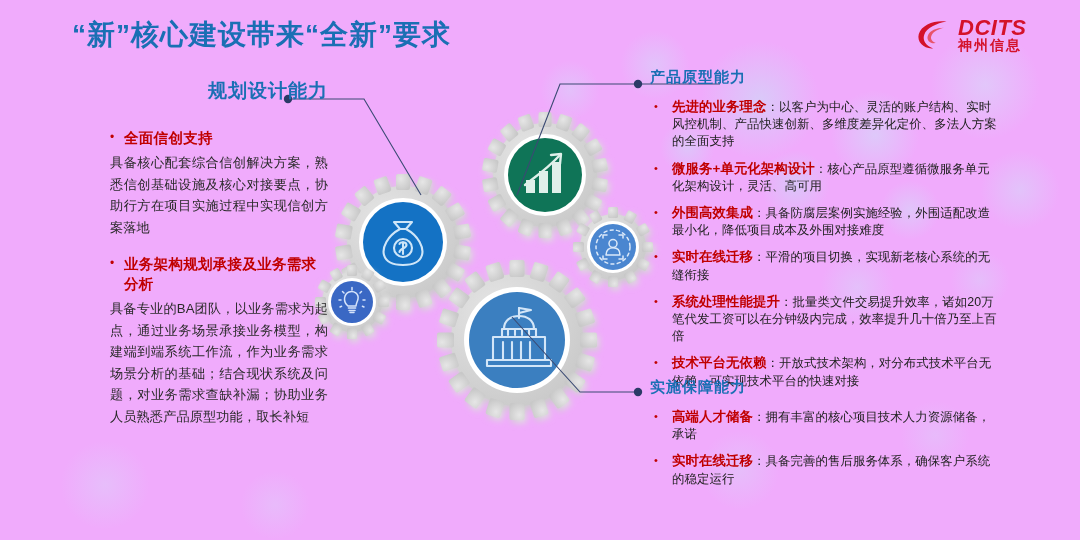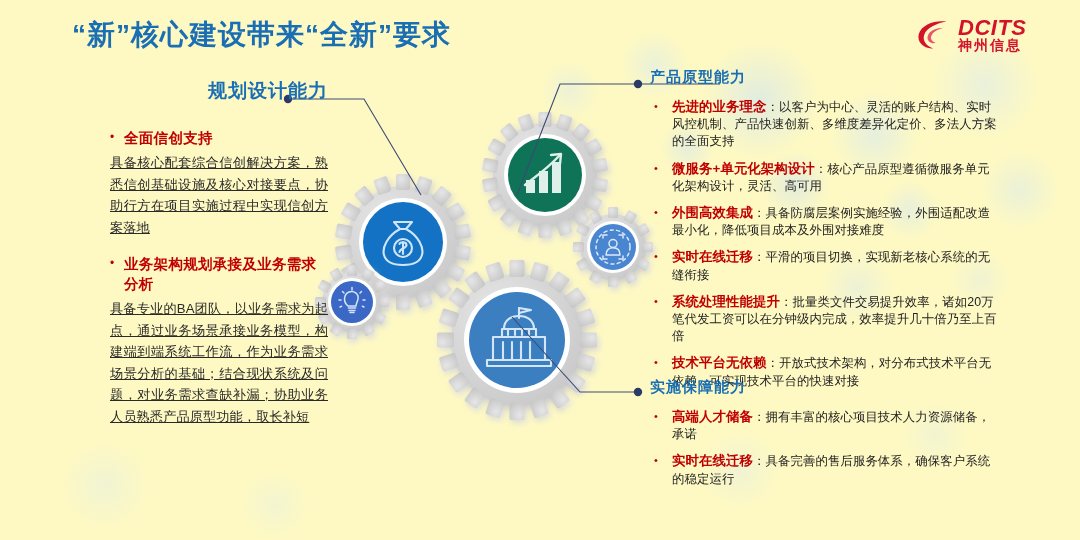--- a/index.html
+++ b/index.html
@@ -2,21 +2,21 @@
 <html><head>
 <meta charset="utf-8">
 <style>
   html,body{margin:0;padding:0;}
   body{
     width:1080px;height:540px;overflow:hidden;
     background:#ffffff;
     font-family:"Liberation Sans","DejaVu Sans",sans-serif;
     position:relative;
   }
-  .slide{position:absolute;inset:0;overflow:hidden;background:#fef9c3;}
+  .slide{position:absolute;inset:0;overflow:hidden;background:#f0abfc;}
 
   
   .bokeh{position:absolute;inset:0;pointer-events:none;z-index:0;}
   .bk{position:absolute;border-radius:50%;}
 
   
   .title{
     position:absolute;left:72px;top:16px;
     font-size:28px;font-weight:bold;color:#1a6fb4;
     letter-spacing:1px;white-space:nowrap;z-index:6;
@@ -35,21 +35,21 @@
 
   
   .col-left{position:absolute;left:110px;top:78px;width:218px;z-index:5;}
   .cap-left{font-size:19px;font-weight:bold;color:#1a6fb4;text-align:right;
     letter-spacing:1px;margin-bottom:24px;}
   .bul{display:flex;margin-bottom:4px;}
   .bdot{color:#c00000;font-size:12px;line-height:19px;width:14px;flex:0 0 14px;}
   .bhead{color:#c00000;font-weight:bold;font-size:14.5px;line-height:20px;
     letter-spacing:.3px;}
   .bbody{font-size:13.2px;line-height:21.5px;color:#2a2a2a;margin:2px 0 16px 0;
-    text-align:justify;letter-spacing:.1px;text-decoration:underline;}
+    text-align:justify;letter-spacing:.1px;}
 
   
   .col-right{position:absolute;left:650px;width:350px;z-index:5;}
   .grp-prod{top:68px;}
   .grp-impl{top:378px;}
   .cap-right{font-size:15px;font-weight:bold;color:#1a6fb4;letter-spacing:1px;
     margin:0 0 11px 0;}
   .rbul{display:flex;margin-bottom:9px;}
   .rdot{color:#c00000;font-size:11px;line-height:17px;width:18px;flex:0 0 18px;
     padding-left:4px;}

